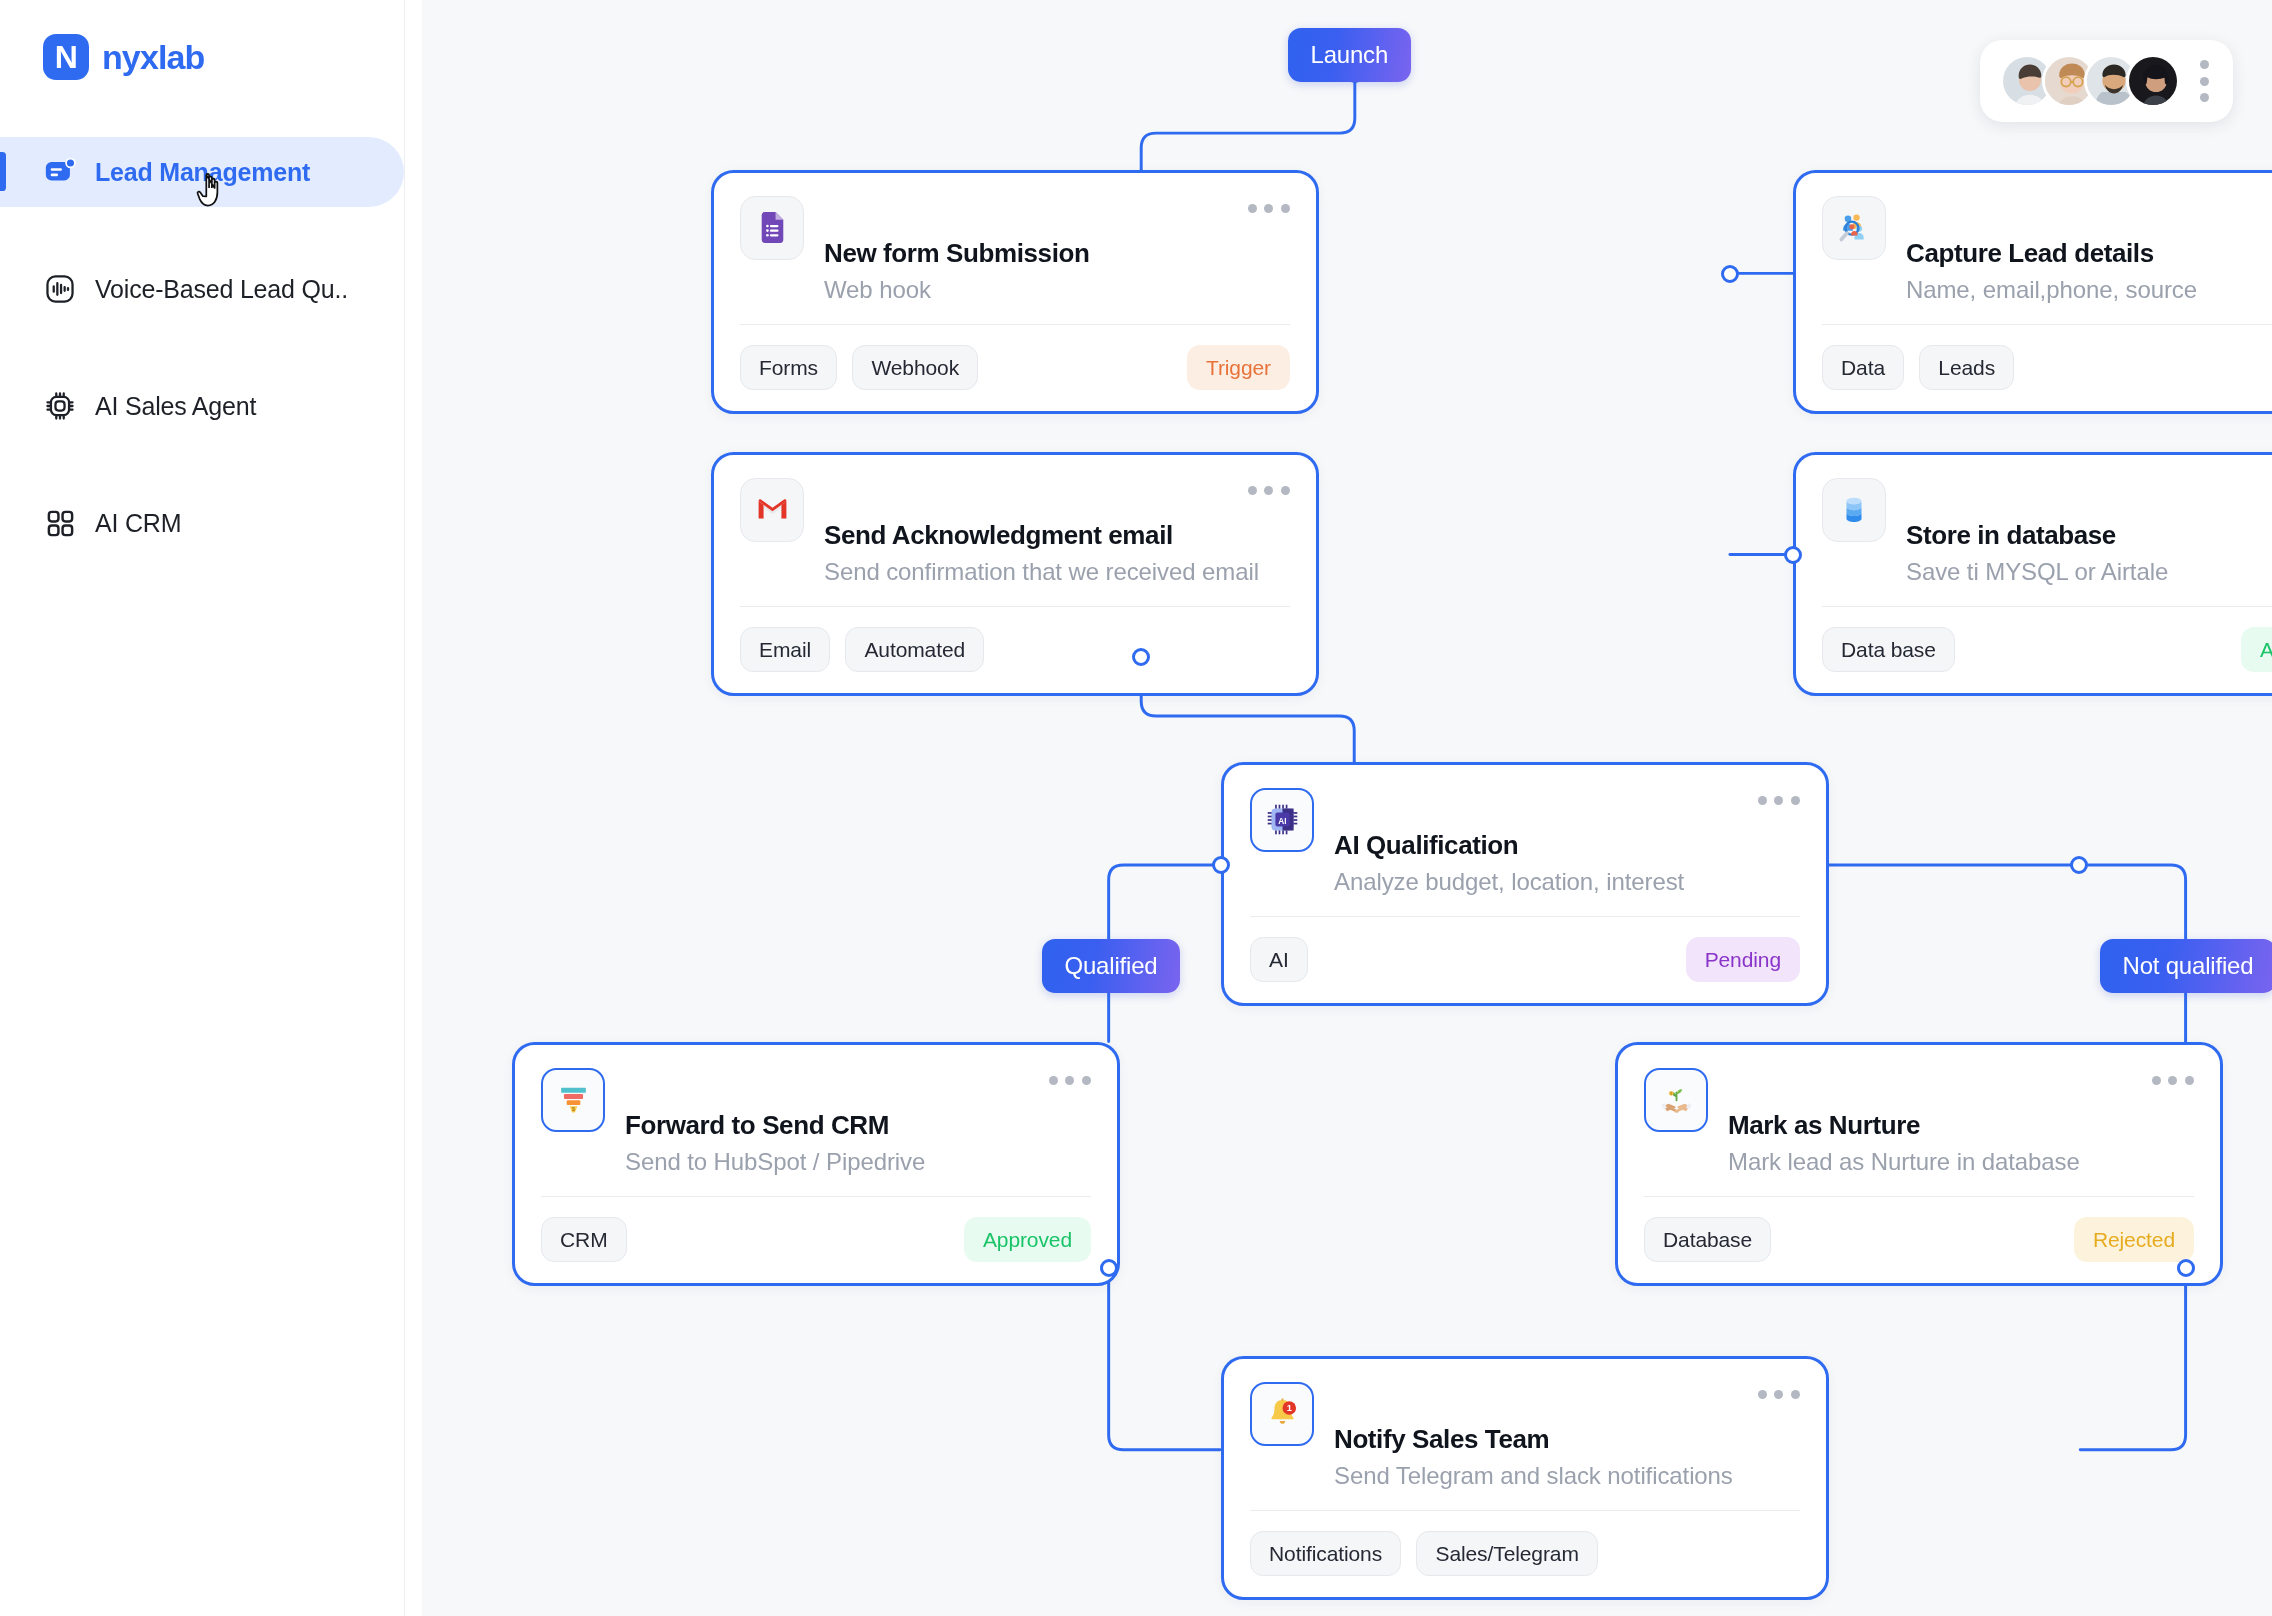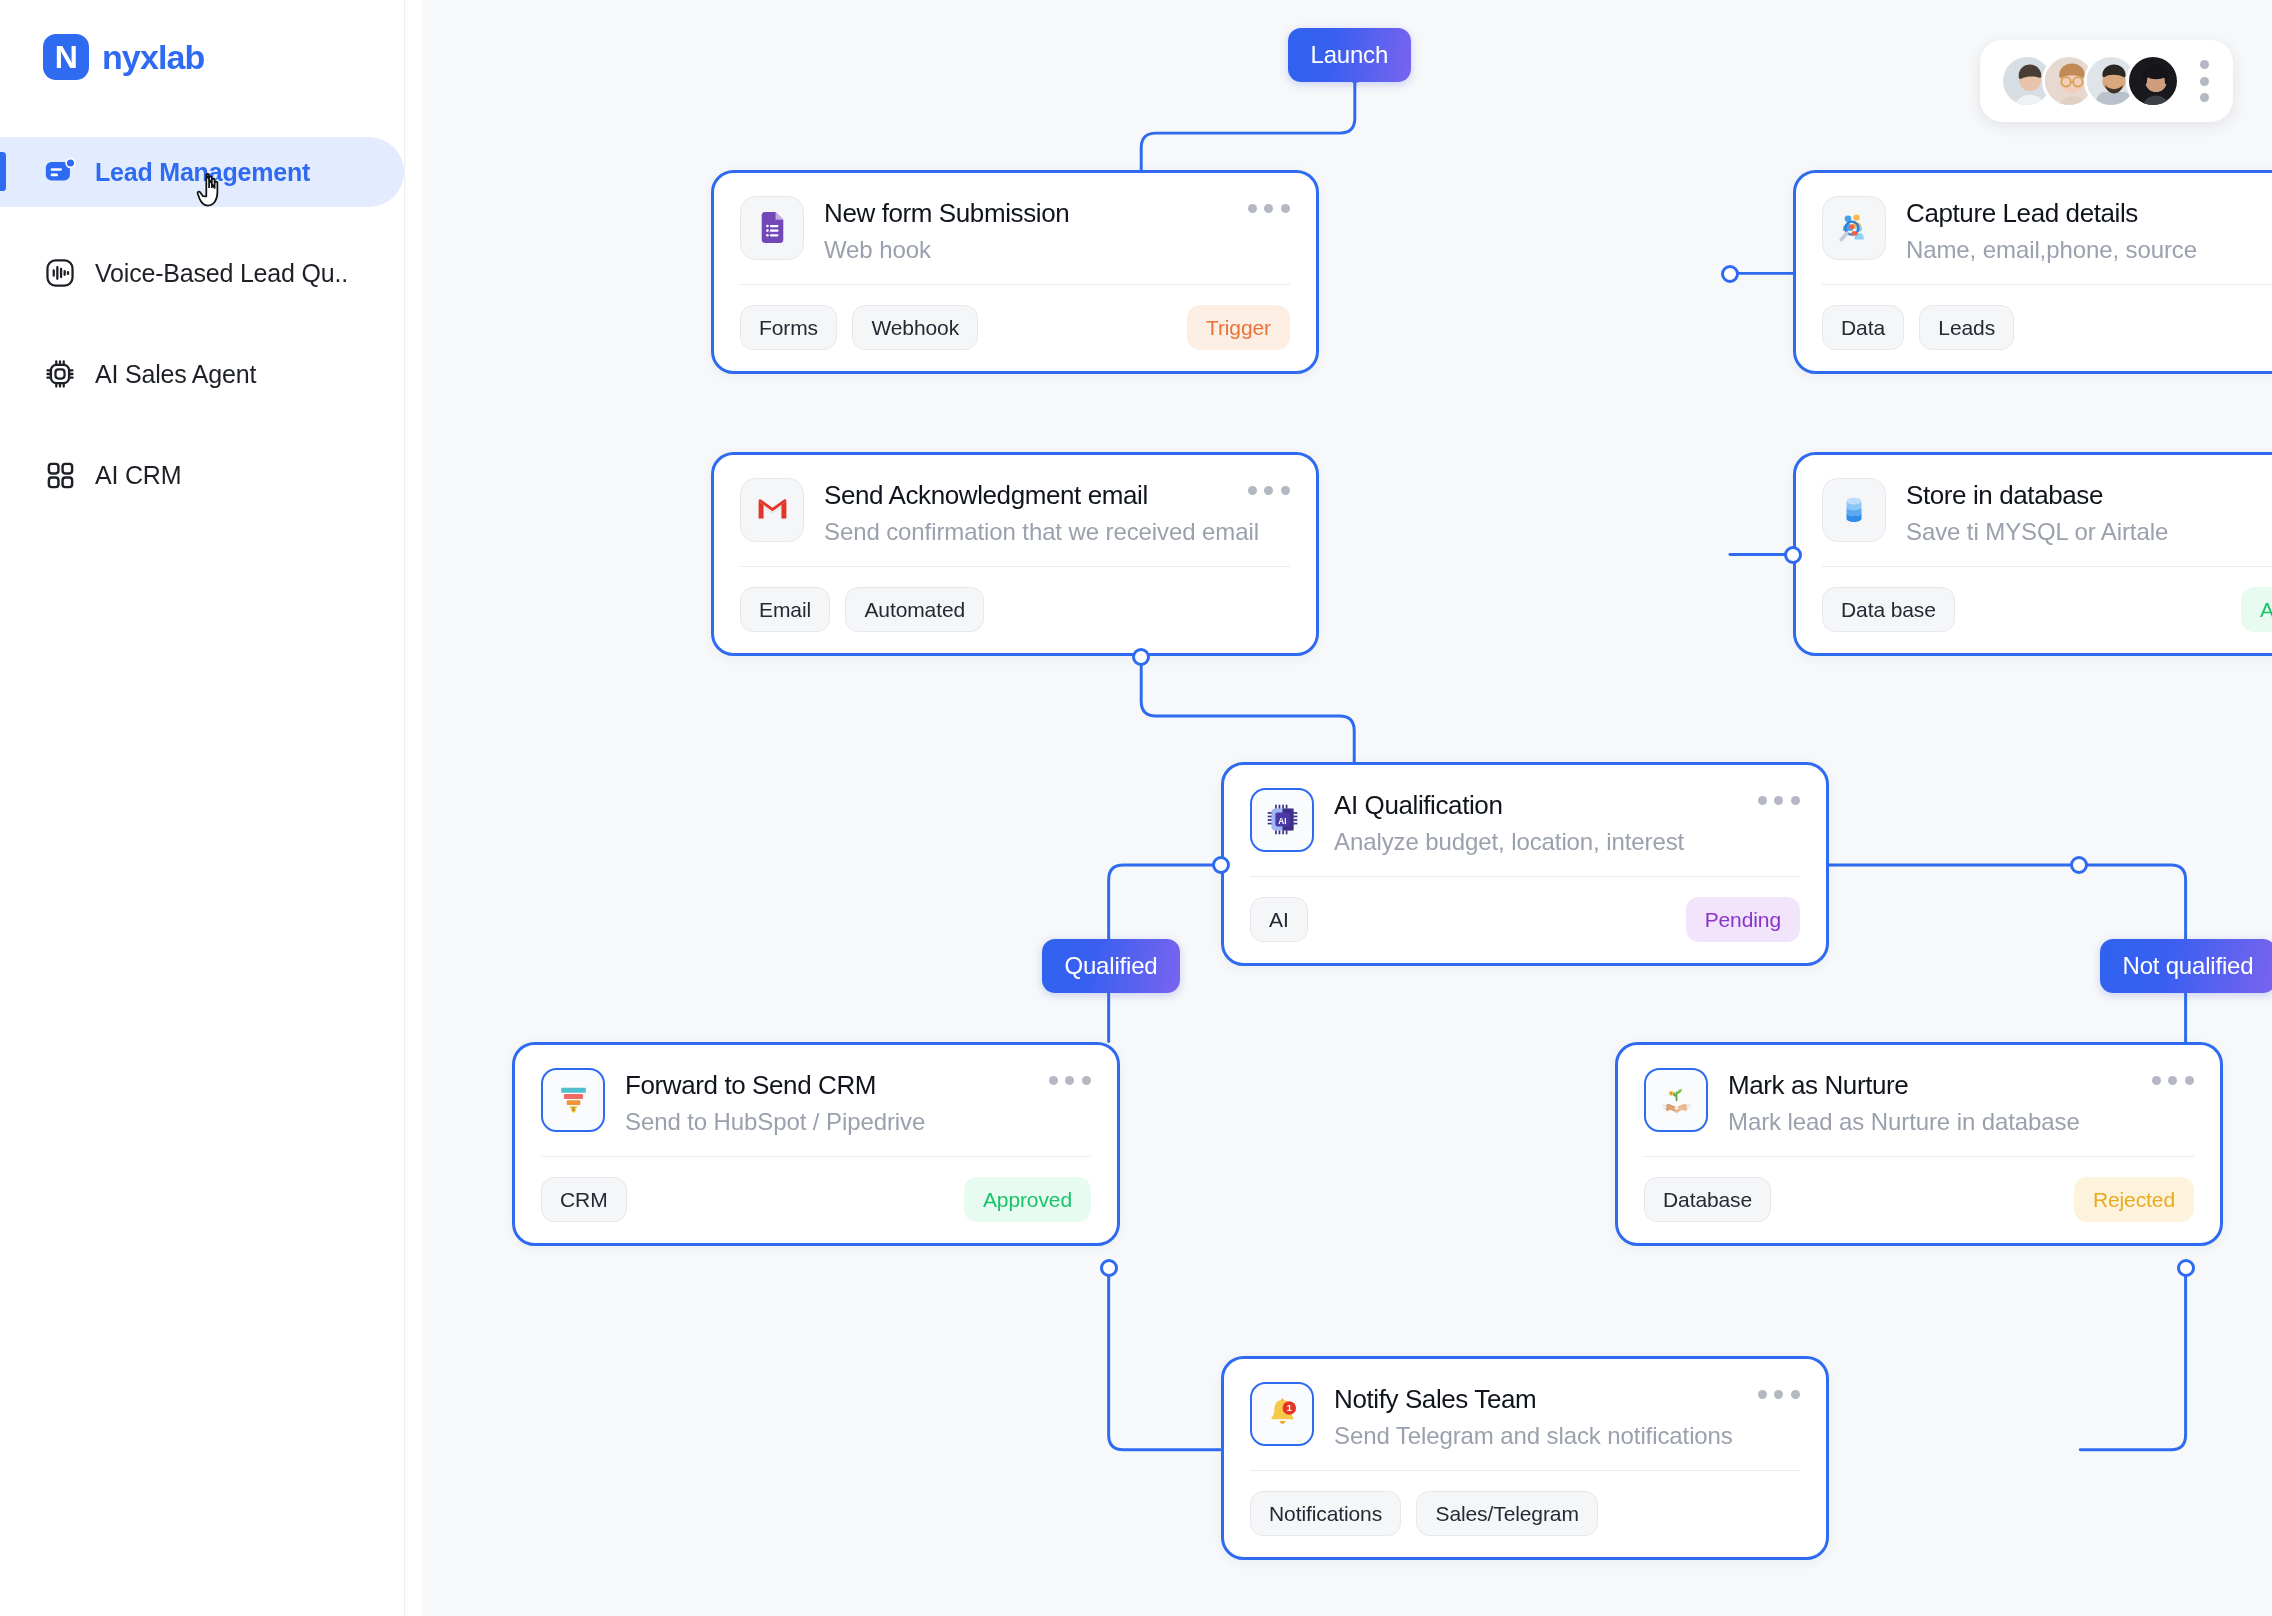--- a/index.html
+++ b/index.html
@@ -34,20 +34,21 @@
     font-size:34px; font-weight:bold; color:#2f6bf0; letter-spacing:-0.9px;
   }
   #nav { margin-top:57px; }
   .nav-item {
     position:relative;
     display:flex; align-items:center; gap:18px;
     height:70px;
     padding-left:43px;
     margin-right:0;
     border-radius:0 38px 38px 0;
+    margin-top:16px;
   }
   .nav-item .nav-label {
     font-size:25px; color:#1d2026; letter-spacing:-0.2px; white-space:nowrap;
   }
   .nav-item.active { background:#e3ecff; }
   .nav-item.active .nav-label { color:#2f6bf0; font-weight:bold; }
   .nav-item.active::before {
     content:""; position:absolute; left:0; top:15.4px;
     width:6px; height:39px; background:#2f6bf0; border-radius:0 3.6px 3.6px 0;
   }
@@ -78,22 +79,22 @@
     width:64px; height:64px; flex:0 0 64px;
     border-radius:15.4px;
     background:#f5f6f8;
     border:1.8px solid #e6e8ec;
     display:flex; align-items:center; justify-content:center;
     overflow:hidden;
   }
   .node-badge.ring { border:2.4px solid #2f6bf0; background:#fafbfc; }
   .node-text { flex:1 1 auto; padding-top:3.6px; min-width:0; }
   .node-title {
-    font-size:26px; color:#10141c; font-weight:normal;
-    letter-spacing:-0.4px; line-height:1.08; white-space:nowrap;
+    font-size:26px; color:#10141c; font-weight:bold;
+    letter-spacing:-0.4px; line-height:1.08; white-space:nowrap;margin-top:40px;
   }
   .node-sub {
     font-size:24px; color:#9aa1ad; margin-top:9.5px;
     letter-spacing:-0.1px; line-height:1.12; white-space:nowrap;
   }
   .node-dots { flex:0 0 auto; padding-top:8.3px; }
   .node-rule { height:1.8px; background:#e9ebef; margin:20px 0 0 0; border-radius:1.2px; }
   .node-tags { display:flex; align-items:flex-start; gap:15.4px; margin-top:20px; }
   .tag {
     font-size:21px; color:#242933;

